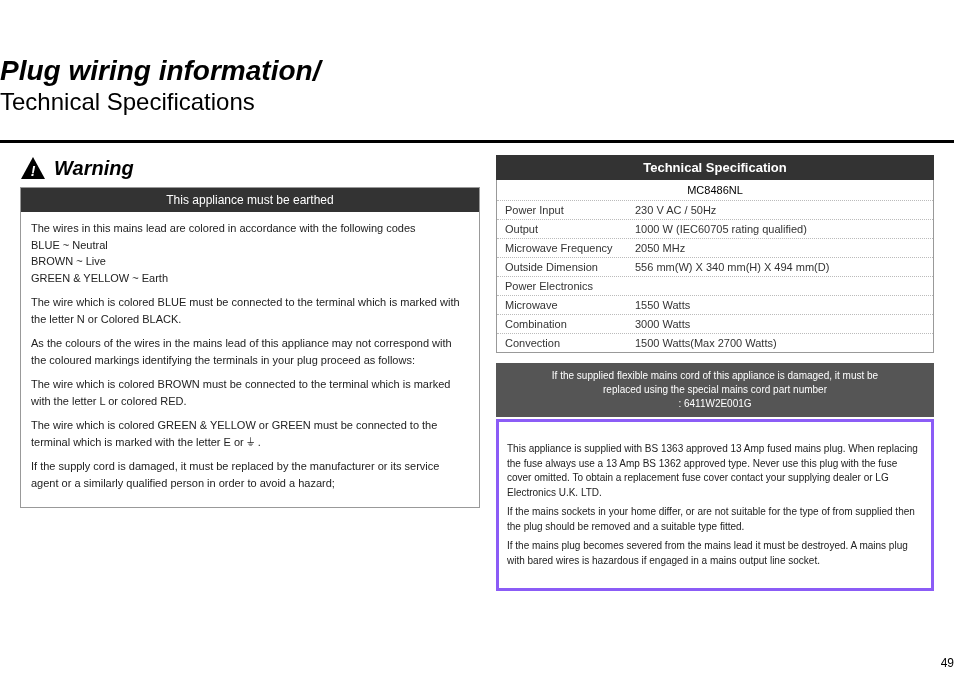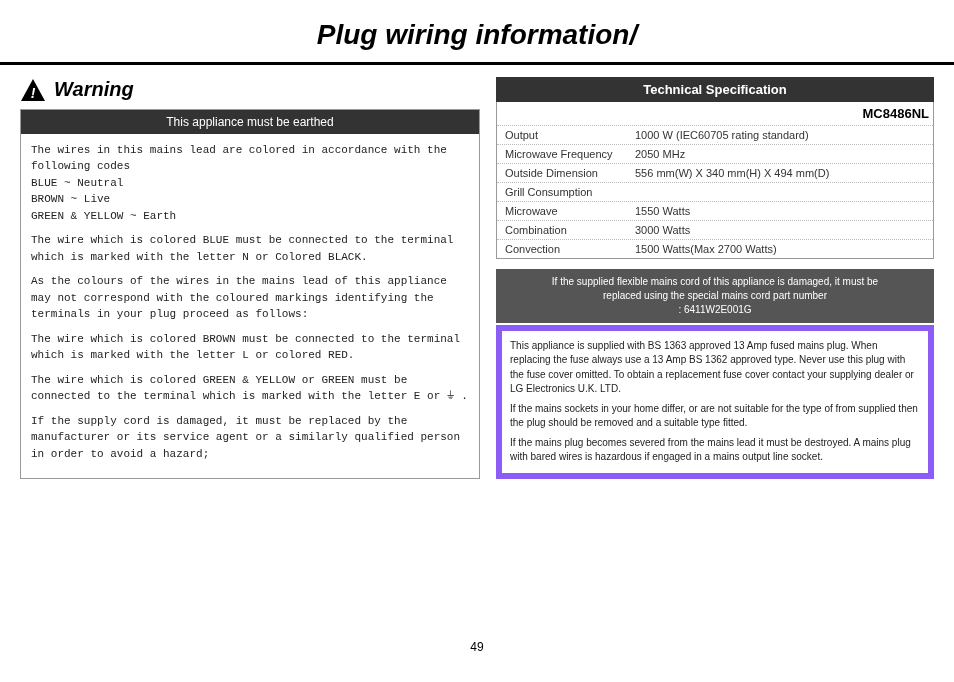--- a/index.html
+++ b/index.html
@@ -7,23 +7,23 @@
       width: 954px;
       height: 682px;
       font-family: Arial, sans-serif;
       background: #fff;
       font-size: 12px;
       overflow: hidden;
     }
 
     
     .page-header {
-      text-align: center;
-      padding: 18px 0 10px 0;
+      padding: 18px 0 24px 0;
       border-bottom: 3px solid #000;
+      margin-top: 36px;
     }
     .page-header h1 {
       font-size: 28px;
       font-style: italic;
       font-weight: bold;
       line-height: 1.2;
     }
     .page-header h2 {
       font-size: 24px;
       font-weight: normal;
@@ -76,21 +76,20 @@
 
     .warning-box-text {
       padding: 0 10px;
       font-size: 11px;
       line-height: 1.5;
       color: #222;
     }
 
     .warning-box-text p {
       margin-bottom: 8px;
-      font-family: Liberation Mono, monospace;
     }
 
     
     .right-col {
       flex: 1;
     }
 
     .tech-spec-header {
       background: #333;
       color: #fff;
@@ -101,25 +100,25 @@
       margin-bottom: 0;
     }
 
     .tech-spec-table {
       border: 1px solid #999;
       border-top: none;
       width: 100%;
     }
 
     .spec-model-row {
-      text-align: right;
+      text-align: center;
       padding: 4px;
       border-bottom: 1px dotted #bbb;
-      font-size: 13px;
-      font-weight: bold;
+      font-size: 11px;
+      font-weight: normal;
     }
 
     .spec-row {
       display: flex;
       border-bottom: 1px dotted #bbb;
       font-size: 11px;
     }
 
     .spec-row:last-child {
       border-bottom: none;
@@ -142,50 +141,51 @@
       background: #555;
       color: #fff;
       padding: 6px 8px;
       font-size: 10px;
       text-align: center;
       line-height: 1.4;
       margin-top: 10px;
     }
 
     .notice-box-light {
-      border: 6px solid #8b5cf6;
-      padding: 8px 8px;
+      border: 3px solid #8b5cf6;
+      padding: 20px 8px;
       font-size: 10px;
       line-height: 1.45;
       color: #222;
       margin-top: 2px;
     }
 
     .notice-box-light p {
       margin-bottom: 5px;
     }
     .notice-box-light p:last-child {
       margin-bottom: 0;
     }
 
     
     .page-footer {
-      text-align: center;
+      text-align: right;
       font-size: 12px;
       padding: 4px 0;
       position: absolute;
-      bottom: 24px;
+      bottom: 8px;
       width: 100%;
     }
   </style>
 </head>
 <body>
 
 <div class="page-header">
   <h1>Plug wiring information/</h1>
+  <h2>Technical Specifications</h2>
 </div>
 
 <div class="content-area">
 
   <div class="left-col">
     <div class="warning-title">
       <svg class="warning-icon-svg" viewBox="0 0 26 26" xmlns="http://www.w3.org/2000/svg">
         <polygon points="13,2 1,24 25,24" fill="#000"></polygon>
         <text x="13" y="21" text-anchor="middle" fill="#fff" font-size="14" font-weight="bold">!</text>
       </svg>
@@ -208,33 +208,37 @@
     </div>
   </div>
 
   <div class="right-col">
     <div class="tech-spec-header">Technical Specification</div>
 
     <div class="tech-spec-table">
       <div class="spec-model-row">MC8486NL</div>
 
       <div class="spec-row">
+        <div class="spec-label">Power Input</div>
+        <div class="spec-value">230 V AC / 50Hz</div>
+      </div>
+      <div class="spec-row">
         <div class="spec-label">Output</div>
-        <div class="spec-value">1000 W (IEC60705 rating standard)</div>
+        <div class="spec-value">1000 W (IEC60705 rating qualified)</div>
       </div>
       <div class="spec-row">
         <div class="spec-label">Microwave Frequency</div>
         <div class="spec-value">2050 MHz</div>
       </div>
       <div class="spec-row">
         <div class="spec-label">Outside Dimension</div>
         <div class="spec-value">556 mm(W) X 340 mm(H) X 494 mm(D)</div>
       </div>
       <div class="spec-row">
-        <div class="spec-label">Grill Consumption</div>
+        <div class="spec-label">Power Electronics</div>
         <div class="spec-value"></div>
       </div>
       <div class="spec-row">
         <div class="spec-label">Microwave</div>
         <div class="spec-value">1550 Watts</div>
       </div>
       <div class="spec-row">
         <div class="spec-label">Combination</div>
         <div class="spec-value">3000 Watts</div>
       </div>

